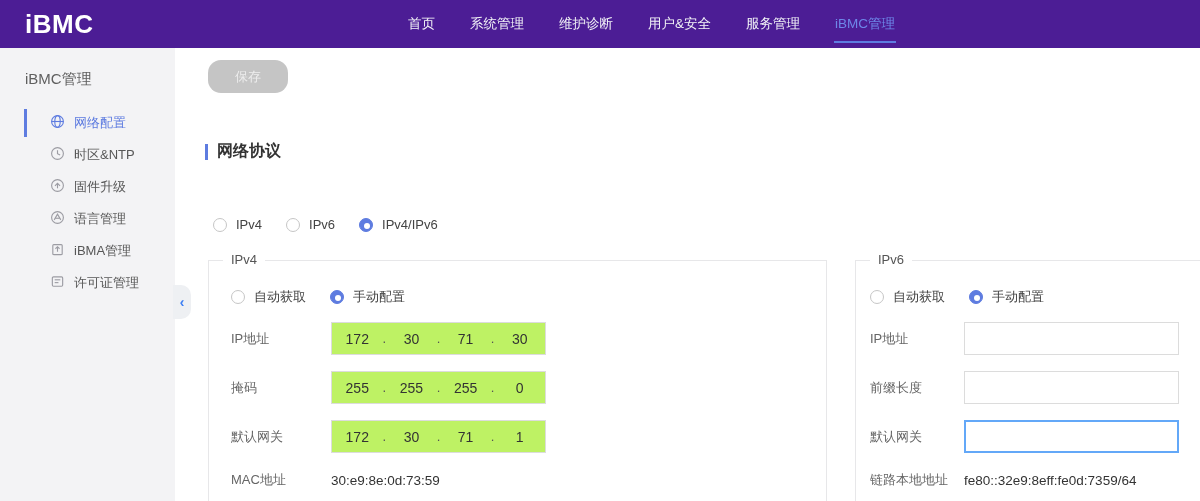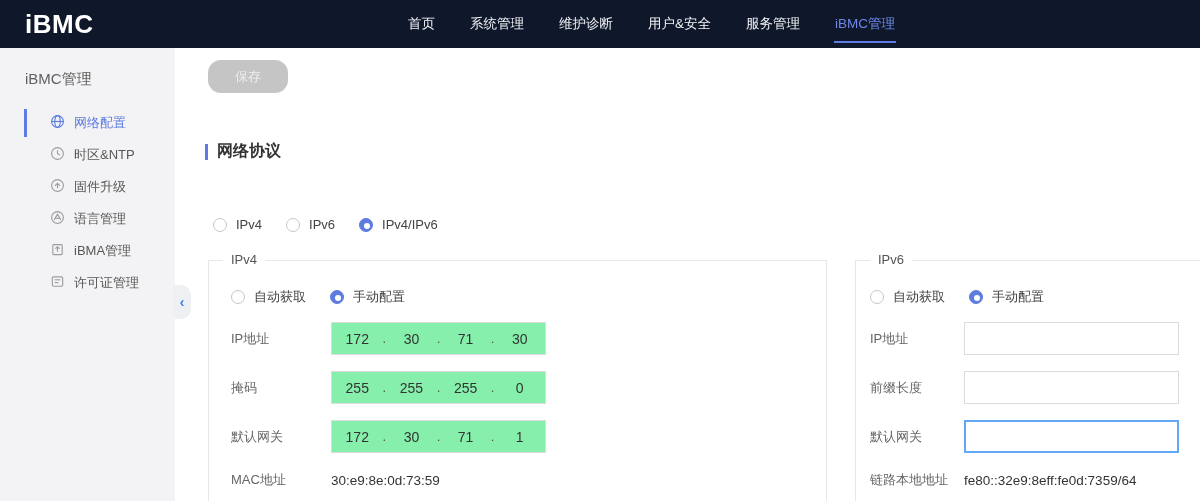--- a/index.html
+++ b/index.html
@@ -1,20 +1,20 @@
 <!DOCTYPE html>
 <html><head>
 <meta charset="utf-8">
 <style>
   * { margin:0; padding:0; box-sizing:border-box; }
   html,body { width:1200px; height:501px; overflow:hidden;
     font-family:"Liberation Sans","DejaVu Sans",sans-serif; background:#fff; }
 
   
-  .topbar { height:48px; background:#0f172a; display:flex; align-items:center; padding-left:25px; }
+  .topbar { height:48px; background:#4c1d95; display:flex; align-items:center; padding-left:25px; }
   .logo { color:#fff; font-size:26px; font-weight:700; letter-spacing:.5px; }
   .topnav { margin-left:auto; margin-right:303px; display:flex; gap:31px; height:100%; align-items:stretch; }
   .topnav-item { color:#f2f3f7; font-size:13.5px; line-height:48px; padding:0 2px; position:relative; cursor:pointer; white-space:nowrap; }
   .topnav-item.active { color:#6d87e8; }
   .topnav-item.active::after { content:''; position:absolute; left:1px; right:1px; bottom:5px; height:2px; background:#5e7ce0; }
 
   
   .wrap { display:flex; height:453px; }
   .sidebar { width:175px; background:#f3f3f5; position:relative; flex:none; }
   .side-title { font-size:15px; color:#5f5f5f; margin:22px 0 18px 25px; }
@@ -51,21 +51,21 @@
   .fset.v6 { width:400px; margin-left:28px; }
   .legend { position:absolute; top:-9px; left:14px; background:#fff; padding:0 8px; font-size:13px; color:#555; }
   .fset-body { padding:27px 0 0 22px; }
   .v6 .fset-body { padding-left:14px; }
 
   .mode-row { display:flex; align-items:center; }
   .field-row { display:flex; align-items:center; margin-top:16px; }
   .field-label { width:100px; flex:none; font-size:13px; color:#666; }
   .v6 .field-label { width:94px; }
 
-  .ip-input { display:flex; align-items:center; width:215px; height:33px; border:1px solid #dcdcdc; background:#86efac; cursor:text; }
+  .ip-input { display:flex; align-items:center; width:215px; height:33px; border:1px solid #dcdcdc; background:#bef264; cursor:text; }
   .ip-input .seg { flex:1; text-align:center; font-size:14px; color:#333; }
   .ip-input .dot { color:#555; font-size:13px; flex:none; }
 
   .txt-input { width:215px; height:33px; border:1px solid #dcdcdc; background:#fff; padding:0 8px;
     font-size:14px; color:#333; outline:none; font-family:inherit; }
   .txt-input.focused { border:2px solid #63a8f8; }
 
   .field-value { font-size:13.5px; color:#333; }
   .mac-row { margin-top:14px; height:26px; }
 </style>

